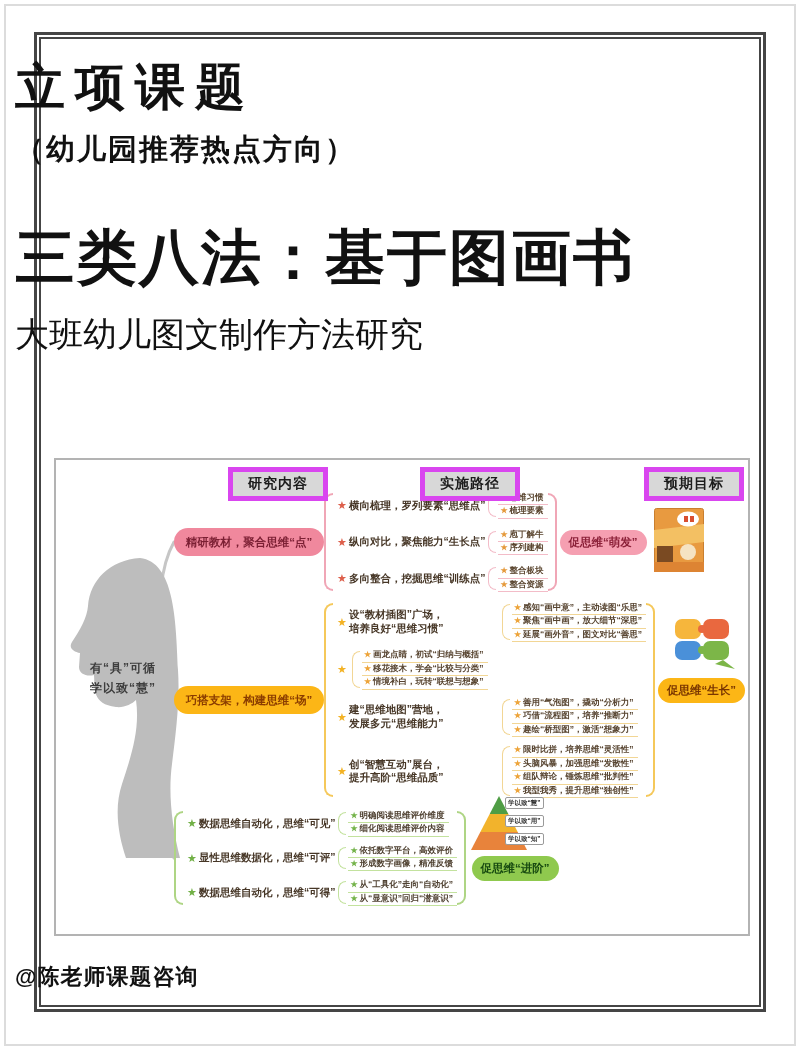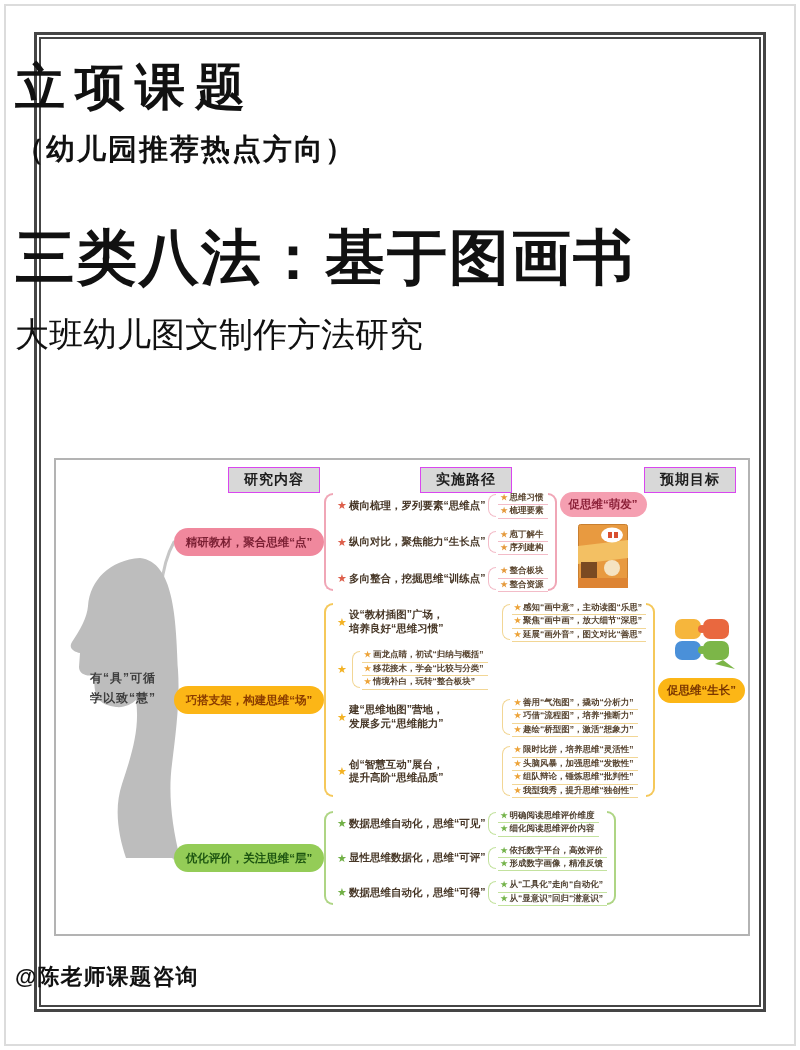--- a/index.html
+++ b/index.html
@@ -8,43 +8,43 @@
   .edge{position:absolute;inset:4px;border:2px solid #dcdcdc}
   .frame{position:absolute;left:34px;top:32px;width:732px;height:980px;border:3px solid #454545}
   .frame-inner{position:absolute;inset:2px;border:2px solid #454545}
   .ctr{position:absolute;left:15px;width:100%;text-align:left}
   .title{top:54px;font-size:50px;font-weight:900;letter-spacing:10px}
   .subtitle{top:130px;font-size:29px;font-weight:bold;letter-spacing:2px}
   .head1{top:218px;font-size:60px;font-weight:900;letter-spacing:2px}
   .head2{top:312px;font-size:34px;font-weight:400}
   .footer{top:962px;font-size:22px;font-weight:bold;letter-spacing:1px}
   .mindmap{position:absolute;left:54px;top:458px;width:696px;height:478px;border:2px solid #b3b3b3;overflow:hidden;background:#fff}
-  .colhdr{position:absolute;top:7px;background:#d8d8d8;border:1px solid #d946ef;font-size:14px;font-weight:bold;color:#1c1c1c;padding:3px 15px;letter-spacing:1px;z-index:2}
+  .colhdr{position:absolute;top:7px;background:#d8d8d8;border:5px solid #d946ef;font-size:14px;font-weight:bold;color:#1c1c1c;padding:3px 15px;letter-spacing:1px;z-index:2}
   #hdr1{left:172px} #hdr2{left:364px} #hdr3{left:588px}
   #trunk{position:absolute;left:0;top:0;z-index:0}
   .headfig{position:absolute;left:4px;top:86px;z-index:1}
-  .headtext{position:absolute;left:14px;top:208px;width:106px;z-index:2;font-size:12px;font-weight:bold;color:#3d3d3d;text-align:center;line-height:1.7;letter-spacing:1px}
+  .headtext{position:absolute;left:14px;top:198px;width:106px;z-index:2;font-size:12px;font-weight:bold;color:#3d3d3d;text-align:center;line-height:1.7;letter-spacing:1px}
   .branch{position:absolute;left:118px;display:flex;align-items:center;z-index:1}
   .bmain{width:150px;border-radius:20px;padding:7px 4px;text-align:center;font-size:11.5px;font-weight:bold;line-height:1.3;flex:none}
   .brace{flex:none;width:9px;border:2px solid;align-self:stretch;margin:3px 0}
   .brace.out{border-right:none;border-radius:12px 0 0 12px}
   .brace.in{border-left:none;border-radius:0 12px 12px 0}
   .subs{display:flex;flex-direction:column;justify-content:space-between;flex:none}
   .sub{display:flex;align-items:center}
   .substar{flex:none;font-size:11px;margin:0 2px 0 4px;line-height:1}
   .sublabel{font-weight:bold;font-size:10.5px;color:#463626;line-height:1.3;flex:none}
   .sublabel.nowrap{white-space:nowrap}
   .sublabel.preline{white-space:pre-line;width:150px}
   .subbrace{flex:none;width:8px;border:1.5px solid;border-right:none;border-radius:10px 0 0 10px;align-self:stretch;margin:2px 0 2px 3px}
   .leaves{display:flex;flex-direction:column;justify-content:space-between;margin-left:2px}
   .leaf{display:flex;align-items:baseline;border-bottom:1.5px solid;padding:0 4px 1px 2px;white-space:nowrap;font-size:8.5px;font-weight:bold;line-height:1.3}
   .leafstar{font-size:8px;margin-right:2px}
   .goalwrap{display:flex;align-items:center;margin-left:3px;flex:none}
   .goalwrap.col{flex-direction:column;gap:4px}
-  .goalwrap.row{flex-direction:column;gap:7px}
+  .goalwrap.row{flex-direction:row;gap:7px}
   .goalpill{border-radius:15px;padding:5px 9px;font-size:11.5px;font-weight:bold;white-space:nowrap}
   .pyr{position:relative;width:92px;height:58px}
   .pyrchip{position:absolute;left:36px;background:#fff;border:1px solid #9a9a9a;border-radius:2px;font-size:6.5px;font-weight:bold;color:#333;padding:0 2px;line-height:10px;white-space:nowrap}
 </style>
 </head>
 <body>
 
 <div class="edge"></div>
 <div class="frame">
   <div class="frame-inner"></div>
@@ -173,21 +173,21 @@
               <div class="leaf" style="border-color: rgb(242, 214, 149); color: rgb(87, 68, 48);">
                 <span class="leafstar" style="color: rgb(237, 164, 58);">★</span>
                 <span>画龙点睛，初试“归纳与概括”</span>
               </div>
               <div class="leaf" style="border-color: rgb(242, 214, 149); color: rgb(87, 68, 48);">
                 <span class="leafstar" style="color: rgb(237, 164, 58);">★</span>
                 <span>移花接木，学会“比较与分类”</span>
               </div>
               <div class="leaf" style="border-color: rgb(242, 214, 149); color: rgb(87, 68, 48);">
                 <span class="leafstar" style="color: rgb(237, 164, 58);">★</span>
-                <span>情境补白，玩转“整合板块”</span>
+                <span>情境补白，玩转“联想与想象”</span>
               </div>
             </div>
           </div>
           <div class="sub">
             <span class="substar" style="color: rgb(243, 178, 36);">★</span>
             <div class="sublabel preline">建“思维地图”营地，
 发展多元“思维能力”</div>
             <div class="subbrace" style="border-color: rgb(242, 214, 149);"></div>
             <div class="leaves">
               <div class="leaf" style="border-color: rgb(242, 214, 149); color: rgb(87, 68, 48);">
@@ -238,21 +238,20 @@
       <rect x="38" y="7" width="26" height="20" rx="7" fill="#e9683f"></rect>
       <rect x="10" y="29" width="26" height="19" rx="7" fill="#4a90d9"></rect>
       <rect x="38" y="29" width="26" height="19" rx="7" fill="#7cb648"></rect>
       <circle cx="37" cy="17" r="4" fill="#e9683f"></circle>
               <circle cx="37" cy="38" r="4" fill="#7cb648"></circle>
             </svg></div>
           <div class="goalpill" style="background: rgb(252, 182, 22); color: rgb(122, 54, 0);">促思维“生长”</div>
         </div>
       </div>
       <div class="branch" style="top: 348px; height: 100px;">
-        <div class="bmain" style="background: rgb(148, 204, 87); color: rgb(29, 85, 17);">优化评价，关注思维“层”</div>
         <div class="brace out" style="border-color: rgb(174, 213, 132);"></div>
         <div class="subs" style="height: 96px;">
           <div class="sub">
             <span class="substar" style="color: rgb(113, 176, 70);">★</span>
             <div class="sublabel nowrap">数据思维自动化，思维“可见”</div>
             <div class="subbrace" style="border-color: rgb(195, 226, 158);"></div>
             <div class="leaves">
               <div class="leaf" style="border-color: rgb(195, 226, 158); color: rgb(78, 64, 48);">
                 <span class="leafstar" style="color: rgb(116, 179, 74);">★</span>
                 <span>明确阅读思维评价维度</span>
@@ -288,17 +287,32 @@
                 <span>从“工具化”走向“自动化”</span>
               </div>
               <div class="leaf" style="border-color: rgb(195, 226, 158); color: rgb(78, 64, 48);">
                 <span class="leafstar" style="color: rgb(116, 179, 74);">★</span>
                 <span>从“显意识”回归“潜意识”</span>
               </div>
             </div>
           </div>
         </div>
         <div class="brace in" style="border-color: rgb(174, 213, 132);"></div>
+        <div class="goalwrap col" style="align-self: flex-start; margin-top: -14px;">
+          <div class="pyr"><svg width="92" height="58" viewBox="0 0 92 58">
+      <defs>
+                <clipPath id="pyrclip">
+                  <path d="M30,2 L58,56 L2,56 Z"></path>
+                </clipPath>
+              </defs>
+      <g clip-path="url(#pyrclip)">
+        <rect x="0" y="0" width="60" height="20" fill="#4f9d45"></rect>
+        <rect x="0" y="20" width="60" height="18" fill="#f2b32c"></rect>
+        <rect x="0" y="38" width="60" height="18" fill="#e8833b"></rect>
+      </g>
+            </svg><div class="pyrchip" style="top: 3px;">学以致“慧”</div><div class="pyrchip" style="top: 21px;">学以致“用”</div><div class="pyrchip" style="top: 39px;">学以致“知”</div></div>
+          <div class="goalpill" style="background: rgb(143, 201, 78); color: rgb(23, 74, 16);">促思维“进阶”</div>
+        </div>
       </div>
     </div>
 </div>
 
 <div class="ctr footer">@陈老师课题咨询</div>
 
 </body></html>

